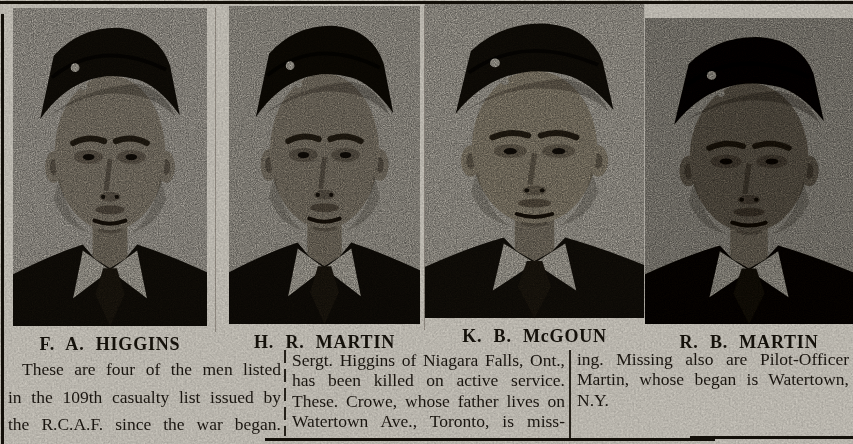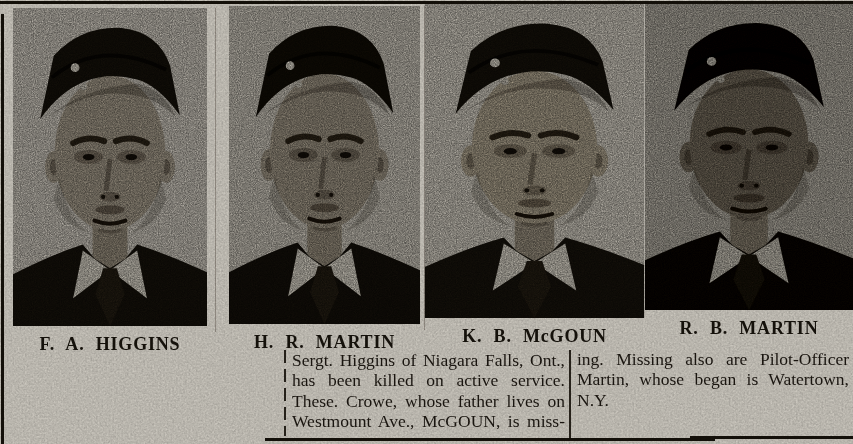--- a/index.html
+++ b/index.html
@@ -108,35 +108,40 @@
     <div class="caption">H. R. MARTIN</div>
   </div>
 
   <div class="card" style="left:430px;top:4px;width:209px;--skin:#a29884;--pbg:#c3beb3;--cap:#15110a;--coat:#17130c;">
     <svg class="portrait" viewBox="0 0 200 320" preserveAspectRatio="none" style="height:314px;transform:scaleX(1.05);">
         <use href="#portrait"></use>
       </svg>
     <div class="caption">K. B. McGOUN</div>
   </div>
 
-  <div class="card" style="left:645px;top:4px;width:208px;align-items:center;--skin:#7b7263;--pbg:#b7b2a7;--cap:#0f0b05;--coat:#120e08;">
+  <div class="card" style="left:645px;top:18px;width:208px;align-items:center;--skin:#7b7263;--pbg:#b7b2a7;--cap:#0f0b05;--coat:#120e08;">
     <svg class="portrait" viewBox="0 0 200 320" preserveAspectRatio="none" style="height:306px;filter:brightness(.9) contrast(1.05);">
         <use href="#portrait"></use>
       </svg>
     <div class="caption">R. B. MARTIN</div>
   </div>
 
+  <div class="col col1" style="left:8px;top:356px;width:273px;">
+    <div class="tline just indent">These are four of the men listed</div>
+    <div class="tline just">in the 109th casualty list issued by</div>
+    <div class="tline just">the R.C.A.F. since the war began.</div>
+  </div>
 
   <div class="vdiv dashed" style="left:284px;top:350px;height:86px;"></div>
 
   <div class="col col2" style="left:292px;top:350px;width:273px;">
     <div class="tline just">Sergt. Higgins of Niagara Falls, Ont.,</div>
     <div class="tline just">has been killed on active service.</div>
     <div class="tline just">These. Crowe, whose father lives on</div>
-    <div class="tline just">Westmount Ave., McGOUN, is miss-</div>
+    <div class="tline just">Watertown Ave., Toronto, is miss-</div>
   </div>
 
   <div class="vdiv" style="left:569px;top:350px;height:88px;"></div>
 
   <div class="col col3" style="left:577px;top:349px;width:272px;">
     <div class="tline just">ing. Missing also are Pilot-Officer</div>
     <div class="tline just">Martin, whose began is Watertown,</div>
     <div class="tline">N.Y.</div>
   </div>
 

